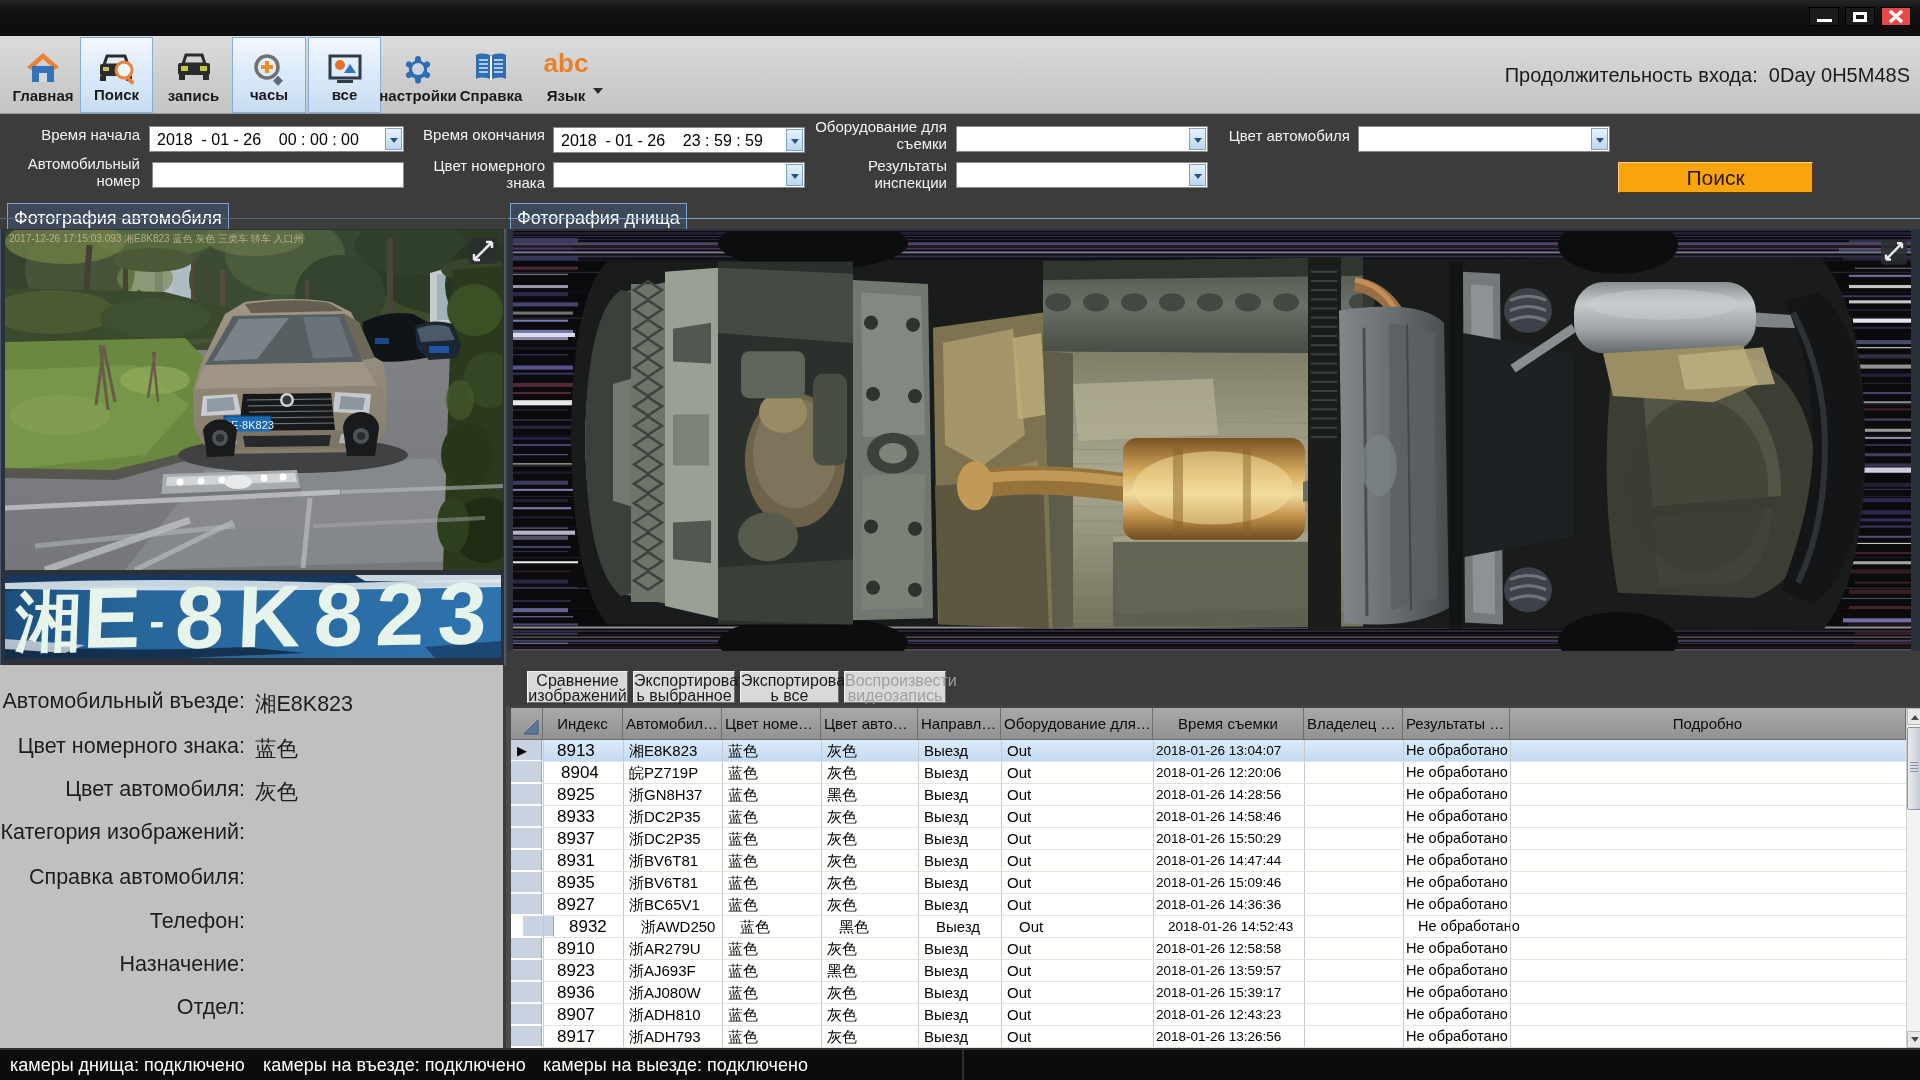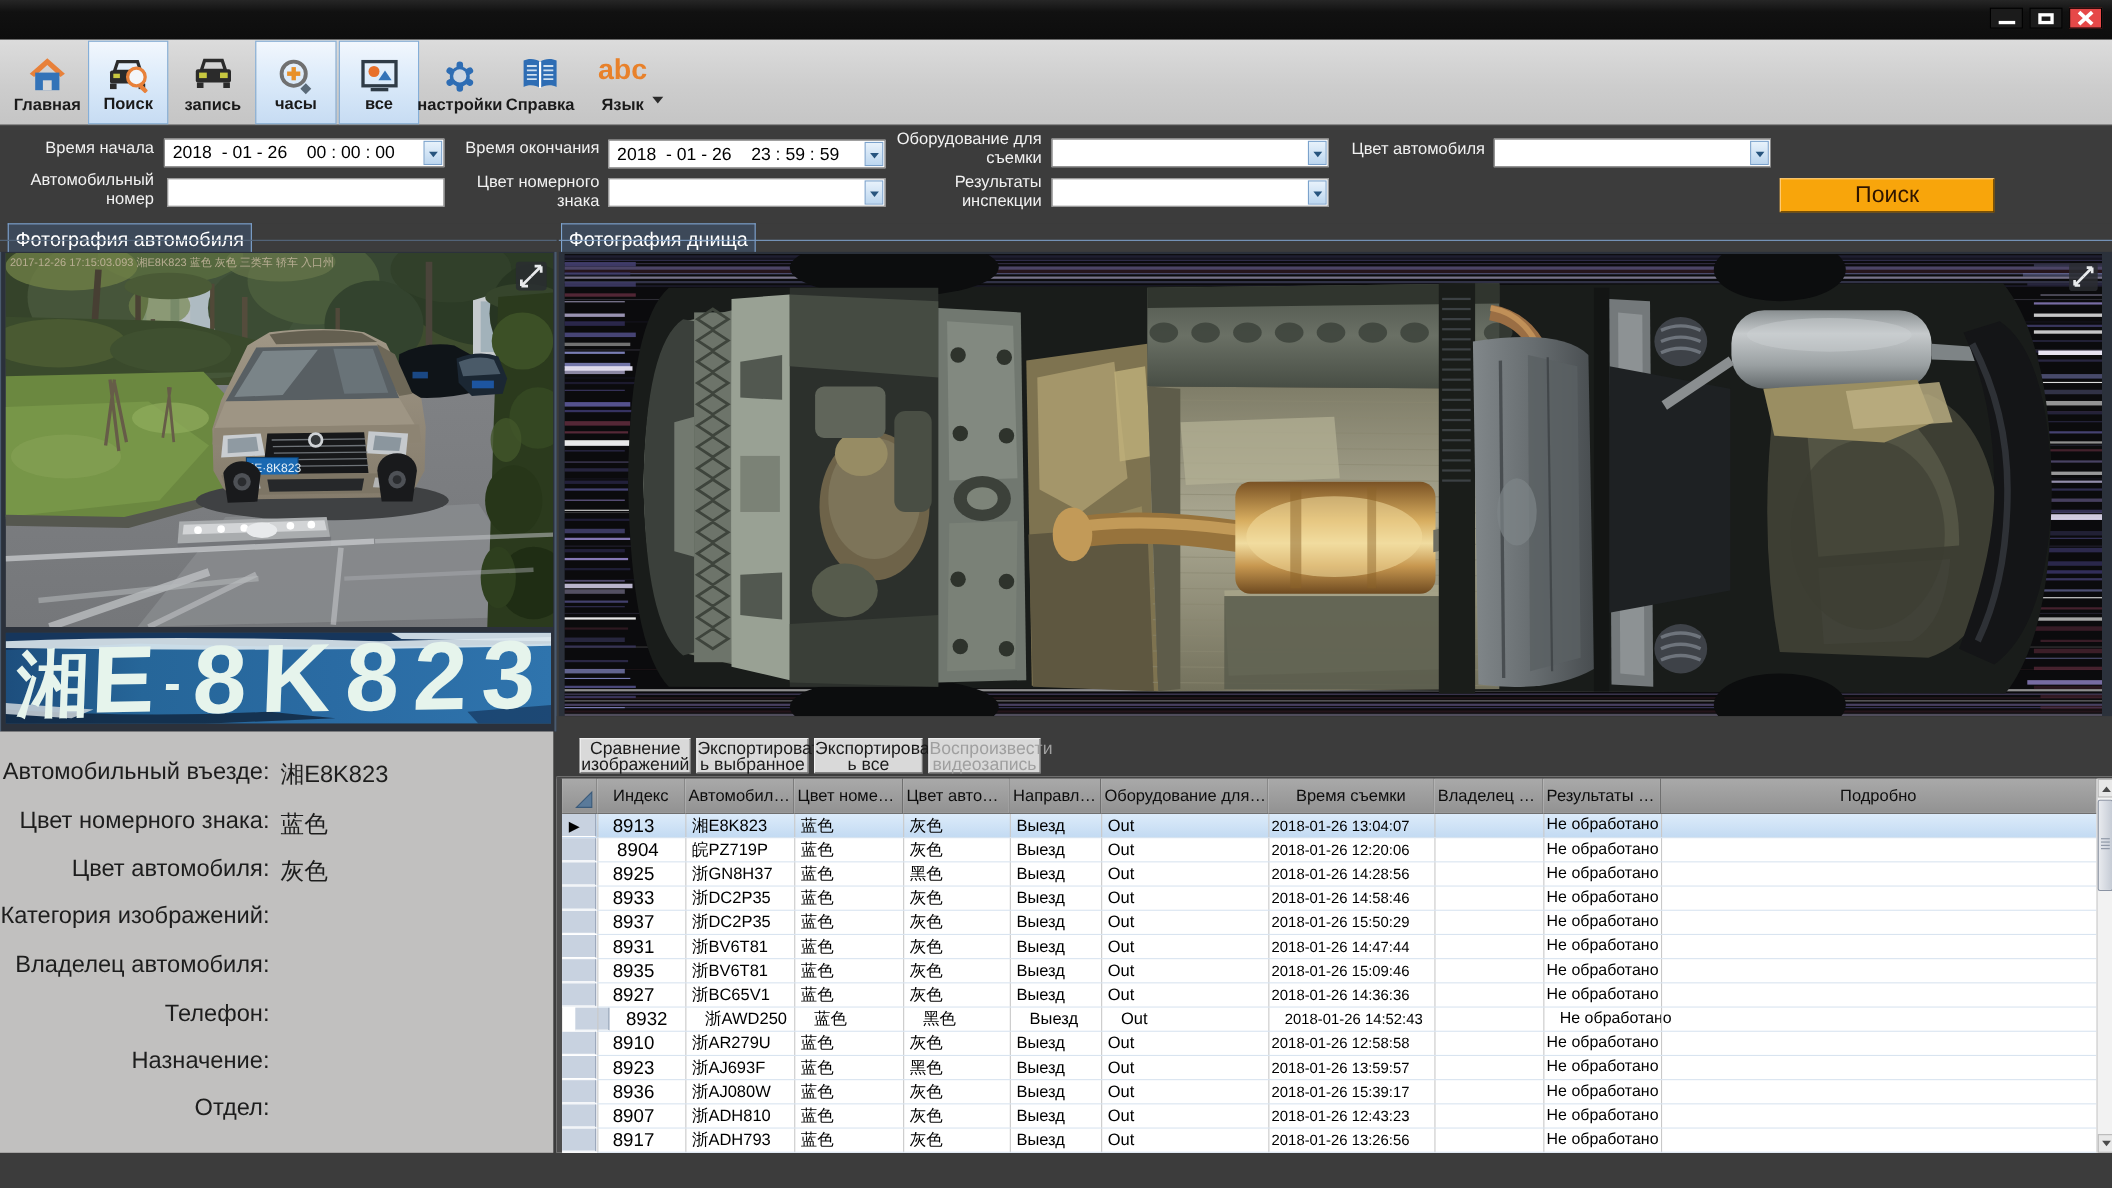--- a/index.html
+++ b/index.html
@@ -177,20 +177,21 @@
         </g>
       </svg>
       <div class="lbl">Справка</div>
     </div>
     <div class="tbtn" style="left:530px;width:72px;">
       <div style="position:absolute;top:11px;width:100%;text-align:center;color:#e8812a;font-size:26px;font-weight:bold;">abc</div>
       <div class="lbl">Язык</div>
     </div>
     <div style="position:absolute;left:593px;top:52px;border:5px solid transparent;border-top:6px solid #2b2b2b;"></div>
   </div>
+  <div class="abs" id="login-dur">Продолжительность входа:&nbsp; 0Day 0H5M48S</div>
 
   <div class="abs" id="filters">
     <div class="flabel" style="right:1780px;top:12px;">Время начала</div>
     <div class="finput" style="left:149px;top:12px;width:255px;height:26px;">
       <div class="dtext">2018&nbsp; - 01 - 26&nbsp;&nbsp;&nbsp; 00 : 00 : 00</div>
       <div class="combo-arrow"></div>
     </div>
     <div class="flabel" style="right:1375px;top:12px;">Время окончания</div>
     <div class="finput" style="left:553px;top:13px;width:252px;height:26px;">
       <div class="dtext">2018&nbsp; - 01 - 26&nbsp;&nbsp;&nbsp; 23 : 59 : 59</div>
@@ -716,21 +717,21 @@
   </div>
 
   <div class="abs" id="info-panel">
     <div class="ilabel" style="top:24px;">Автомобильный въезде:</div>
     <div class="ivalue" style="top:24px;">湘E8K823</div>
     <div class="ilabel" style="top:69px;">Цвет номерного знака:</div>
     <div class="ivalue" style="top:69px;">蓝色</div>
     <div class="ilabel" style="top:112px;">Цвет автомобиля:</div>
     <div class="ivalue" style="top:112px;">灰色</div>
     <div class="ilabel" style="top:155px;">Категория изображений:</div>
-    <div class="ilabel" style="top:200px;">Владелец автомобиля:</div>
+    <div class="ilabel" style="top:200px;">Справка автомобиля:</div>
     <div class="ilabel" style="top:244px;">Телефон:</div>
     <div class="ilabel" style="top:287px;">Назначение:</div>
     <div class="ilabel" style="top:330px;">Отдел:</div>
   </div>
 
   <div class="abs" id="btnrow">
     <div class="gbtn" style="left:21px;width:101px;">Сравнение<br>изображений</div>
     <div class="gbtn" style="left:127px;width:102px;">Экспортироват<br>ь выбранное</div>
     <div class="gbtn" style="left:234px;width:99px;">Экспортироват<br>ь все</div>
     <div class="gbtn disabled" style="left:338px;width:102px;">Воспроизвести<br>видеозапись</div>
@@ -942,14 +943,20 @@
       <div style="position:absolute;left:2px;top:37px;width:8px;height:1px;background:#8a93a2;"></div>
       <div style="position:absolute;left:2px;top:40px;width:8px;height:1px;background:#8a93a2;"></div>
       <div style="position:absolute;left:2px;top:43px;width:8px;height:1px;background:#8a93a2;"></div>
     </div>
     <div style="position:absolute;left:0;top:323px;width:14px;height:17px;background:#e8e8e8;border:1px solid #b8b8b8;">
           <div style="position:absolute;left:3px;top:5px;border:4px solid transparent;border-top:5px solid #4a4a4a;"></div>
         </div>
   </div>
 </div>
 
+  <div class="abs" id="statusbar">
+    <div style="position:absolute;left:962px;top:0;width:2px;height:30px;background:#2e2e2e;"></div>
+    <span style="position:absolute;left:10px;top:5px;">камеры днища: подключено</span>
+    <span style="position:absolute;left:263px;top:5px;">камеры на въезде: подключено</span>
+    <span style="position:absolute;left:543px;top:5px;">камеры на выезде: подключено</span>
+  </div>
 
 </div>
 
 </body></html>

